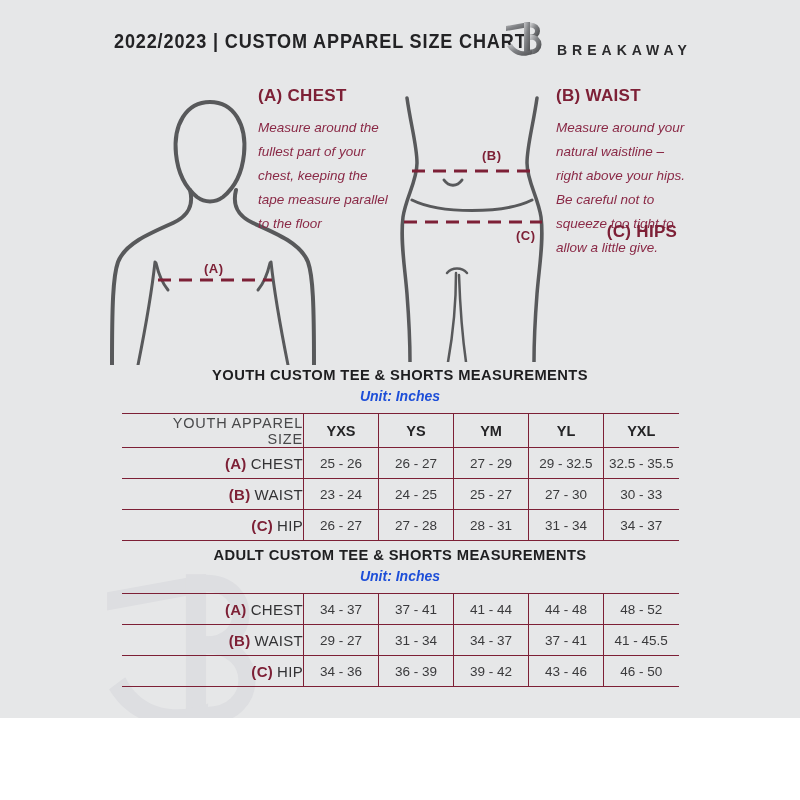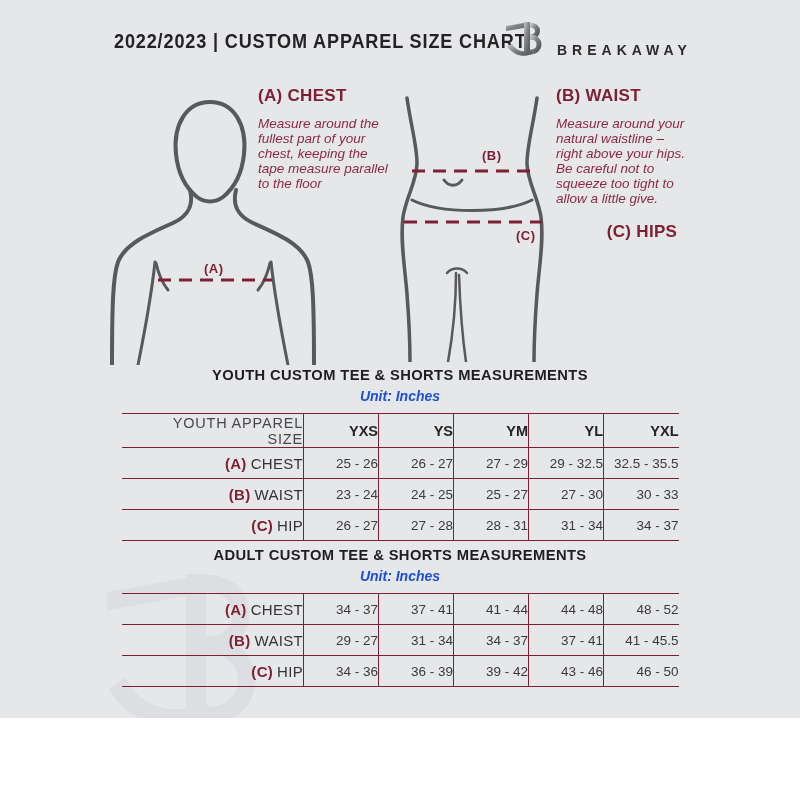--- a/index.html
+++ b/index.html
@@ -33,21 +33,21 @@
   .marker-a { left:204px; top:261px; }
   .marker-b { left:482px; top:148px; }
   .marker-c { left:516px; top:228px; }
   
   .desc { position:absolute; }
   .desc h3 {
     margin:0 0 10px 0; font-size:17px; font-weight:bold;
     color:var(--maroon); letter-spacing:.3px;
   }
   .desc p {
-    margin:0; font-size:13.5px; font-style:italic; line-height:15px;
+    margin:0; font-size:13.5px; font-style:italic; line-height:24px;
     color:var(--description-text);
   }
   .chest-desc { left:258px; top:86px; width:180px; }
   .waist-desc { left:556px; top:86px; width:165px; }
   .hips-desc  { left:556px; top:222px; width:172px;text-align:center; }
   
   .tbl-block { position:absolute; left:87px; width:626px; text-align:center; z-index:2; }
   .tbl-youth { top:366px; }
   .tbl-adult { top:546px; }
   .tbl-title {
@@ -57,21 +57,21 @@
   .tbl-unit {
     font-size:14px; font-weight:bold; font-style:italic;
     color:#1d4ed8; margin-top:4px;
   }
   table.size-table {
     margin:9px auto 0 auto; border-collapse:collapse; table-layout:fixed;
     width:557px; border-bottom:1.5px solid var(--maroon);
   }
   table.size-table td {
     border-top:1.5px solid var(--maroon);
-    font-size:13.5px; color:#3a3a3c; text-align:right; padding:0;
+    font-size:13.5px; color:#3a3a3c; text-align:center; padding:0;
     height:30px; overflow:hidden;
   }
   table.size-table td + td { border-left:1.5px solid var(--maroon); }
   table.size-table tr.head td { height:33px; font-weight:bold; font-size:14.5px; color:#242426; }
   table.size-table td.lbl { text-align:right; padding-left:13px; font-size:15px; color:#333335; letter-spacing:.3px; }
   table.size-table tr.head td.lbl { font-weight:normal; font-size:14.5px; color:#48484a; letter-spacing:.8px; }
   .pfx { color:var(--maroon); font-weight:bold; margin-right:4px; }
   
   .watermark { position:absolute; left:101px; top:570px; width:202px; height:180px; z-index:1; }
   .footer-bar {

